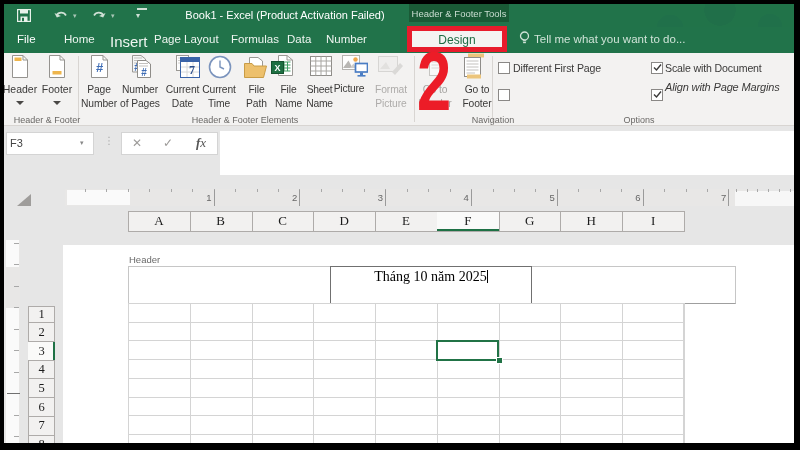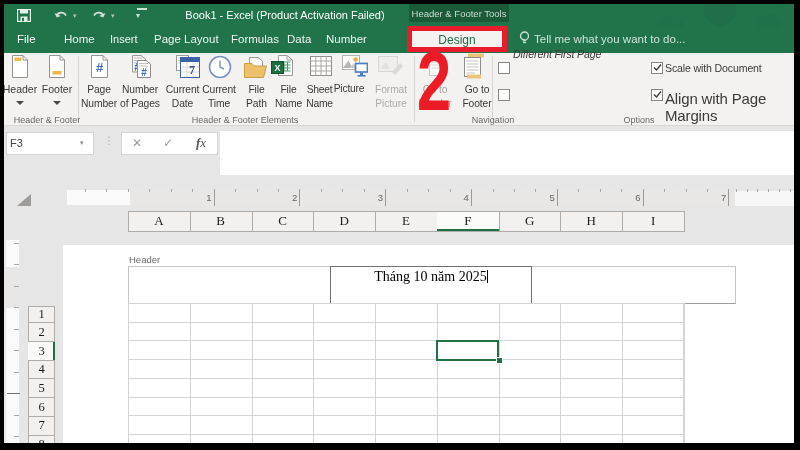--- a/index.html
+++ b/index.html
@@ -42,21 +42,21 @@
  <div class="abs" style="left:111px;top:12px;font-size:7px;color:#a9c6b6;">▾</div>
  <div class="abs" style="left:137px;top:8px;width:10px;height:2px;background:#cfe0d5;"></div>
  <div class="abs" style="left:136px;top:11px;font-size:8px;color:#cfe0d5;">▾</div>
 
  <div class="abs" style="left:120px;top:9px;width:330px;font-size:11px;color:#ffffff;text-align:center;">Book1 - Excel (Product Activation Failed)</div>
 
  <div class="abs" style="left:4px;top:27px;width:790px;height:26px;background:#21734a;"></div>
  <div class="abs" style="left:0;top:33px;width:0;height:0;">
   <div class="abs" style="left:17px;width:60px;font-size:11.5px;color:#fff;">File</div>
   <div class="abs" style="left:64px;width:60px;font-size:11.5px;color:#eef5f0;">Home</div>
-  <div class="abs" style="left:110px;width:60px;font-size:11px;color:#eef5f0;">Insert</div>
+  <div class="abs" style="left:110px;width:60px;font-size:15px;color:#eef5f0;">Insert</div>
   <div class="abs" style="left:154px;width:80px;font-size:11.5px;color:#eef5f0;">Page Layout</div>
   <div class="abs" style="left:231px;width:70px;font-size:11.5px;color:#eef5f0;">Formulas</div>
   <div class="abs" style="left:287px;width:50px;font-size:11.5px;color:#eef5f0;">Data</div>
   <div class="abs" style="left:326px;width:60px;font-size:11.5px;color:#eef5f0;">Number</div>
   <div class="abs" style="left:371px;width:50px;font-size:11.5px;color:#eef5f0;margin-top:20px;">View</div>
  </div>
 
  <div class="abs" style="left:411px;top:29px;width:92px;height:19px;background:#f4f3f2;"></div>
  <div class="abs" style="left:411px;top:33px;width:92px;font-size:12px;color:#1e6b43;text-align:center;">Design</div>
  <div class="abs" style="left:407px;top:25.5px;width:90px;height:16px;border:5px solid #e81c2c;"></div>
@@ -177,32 +177,32 @@
  <div class="abs" style="left:413px;top:83px;width:44px;font-size:10.3px;letter-spacing:-0.1px;line-height:13.5px;color:#a5a3a1;text-align:center;">Go to<br>Header</div>
  <svg class="abs" style="left:463px;top:53px;" width="23" height="26" viewBox="0 0 23 26">
    <rect x="5" y="0.5" width="16" height="4" fill="#ecc57c"></rect>
    <rect x="1.5" y="4.5" width="16" height="19" fill="#fff" stroke="#8f8d89"></rect>
    <path d="M3.5 8 H15.5 M3.5 11 H15.5 M3.5 14 H15.5 M3.5 17 H15.5 M3.5 20 H12" stroke="#c3c1be"></path>
    <rect x="4" y="21.5" width="14" height="4" fill="#ecc57c"></rect>
  </svg>
  <div class="abs" style="left:455px;top:83px;width:44px;font-size:10.3px;letter-spacing:-0.1px;line-height:13.5px;color:#3b3a39;text-align:center;">Go to<br>Footer</div>
 
  <div class="abs" style="left:498px;top:62px;width:10px;height:10px;background:#fff;border:1px solid #8a8886;"></div>
- <div class="abs" style="left:513px;top:48px;font-size:10.6px;letter-spacing:-0.15px;color:#3b3a39;font-style:italic;">Different First Page</div>
+ <div class="abs" style="left:513px;top:62px;font-size:10.6px;letter-spacing:-0.15px;color:#3b3a39;">Different First Page</div>
  <div class="abs" style="left:498px;top:89px;width:10px;height:10px;background:#fff;border:1px solid #8a8886;"></div>
  <div class="abs" style="left:651px;top:62px;width:10px;height:10px;background:#fff;border:1px solid #8a8886;"></div>
  <svg class="abs" style="left:652px;top:62px;" width="11" height="11" viewBox="0 0 11 11">
       <path d="M2 5.5 L4.5 8 L9 2.5" fill="none" stroke="#3b3a39" stroke-width="1.4"></path>
     </svg>
  <div class="abs" style="left:665px;top:62px;font-size:10.6px;letter-spacing:-0.15px;color:#3b3a39;">Scale with Document</div>
  <div class="abs" style="left:651px;top:89px;width:10px;height:10px;background:#fff;border:1px solid #8a8886;"></div>
  <svg class="abs" style="left:652px;top:89px;" width="11" height="11" viewBox="0 0 11 11">
       <path d="M2 5.5 L4.5 8 L9 2.5" fill="none" stroke="#3b3a39" stroke-width="1.4"></path>
     </svg>
- <div class="abs" style="left:665px;top:90px;font-size:15px;letter-spacing:-0.15px;color:#3b3a39;">Align with Page Margins</div>
+ <div class="abs" style="left:665px;top:81px;font-size:11px;letter-spacing:-0.15px;color:#3b3a39;font-style:italic;">Align with Page Margins</div>
 
  <div class="abs" style="left:411px;top:42px;width:46px;height:80px;font-size:83px;font-weight:bold;color:#ec1c27;text-align:center;line-height:80px;transform:scaleX(0.74);transform-origin:50% 50%;">2</div>
 
  <div class="abs" style="left:6px;top:132px;width:88px;height:23px;background:#fff;border:1px solid #d4d4d4;box-sizing:border-box;"></div>
  <div class="abs" style="left:10px;top:137px;font-size:11px;color:#444;">F3</div>
  <div class="abs" style="left:80px;top:139px;font-size:7px;color:#888;">▾</div>
  <div class="abs" style="left:104px;top:135px;font-size:10px;color:#aaa;letter-spacing:0;">⋮</div>
  <div class="abs" style="left:121px;top:132px;width:97px;height:23px;background:#fff;border:1px solid #d4d4d4;box-sizing:border-box;"></div>
  <div class="abs" style="left:132px;top:136px;font-size:12px;color:#9d9b99;">✕</div>
  <div class="abs" style="left:163px;top:136px;font-size:12px;color:#9d9b99;">✓</div>

